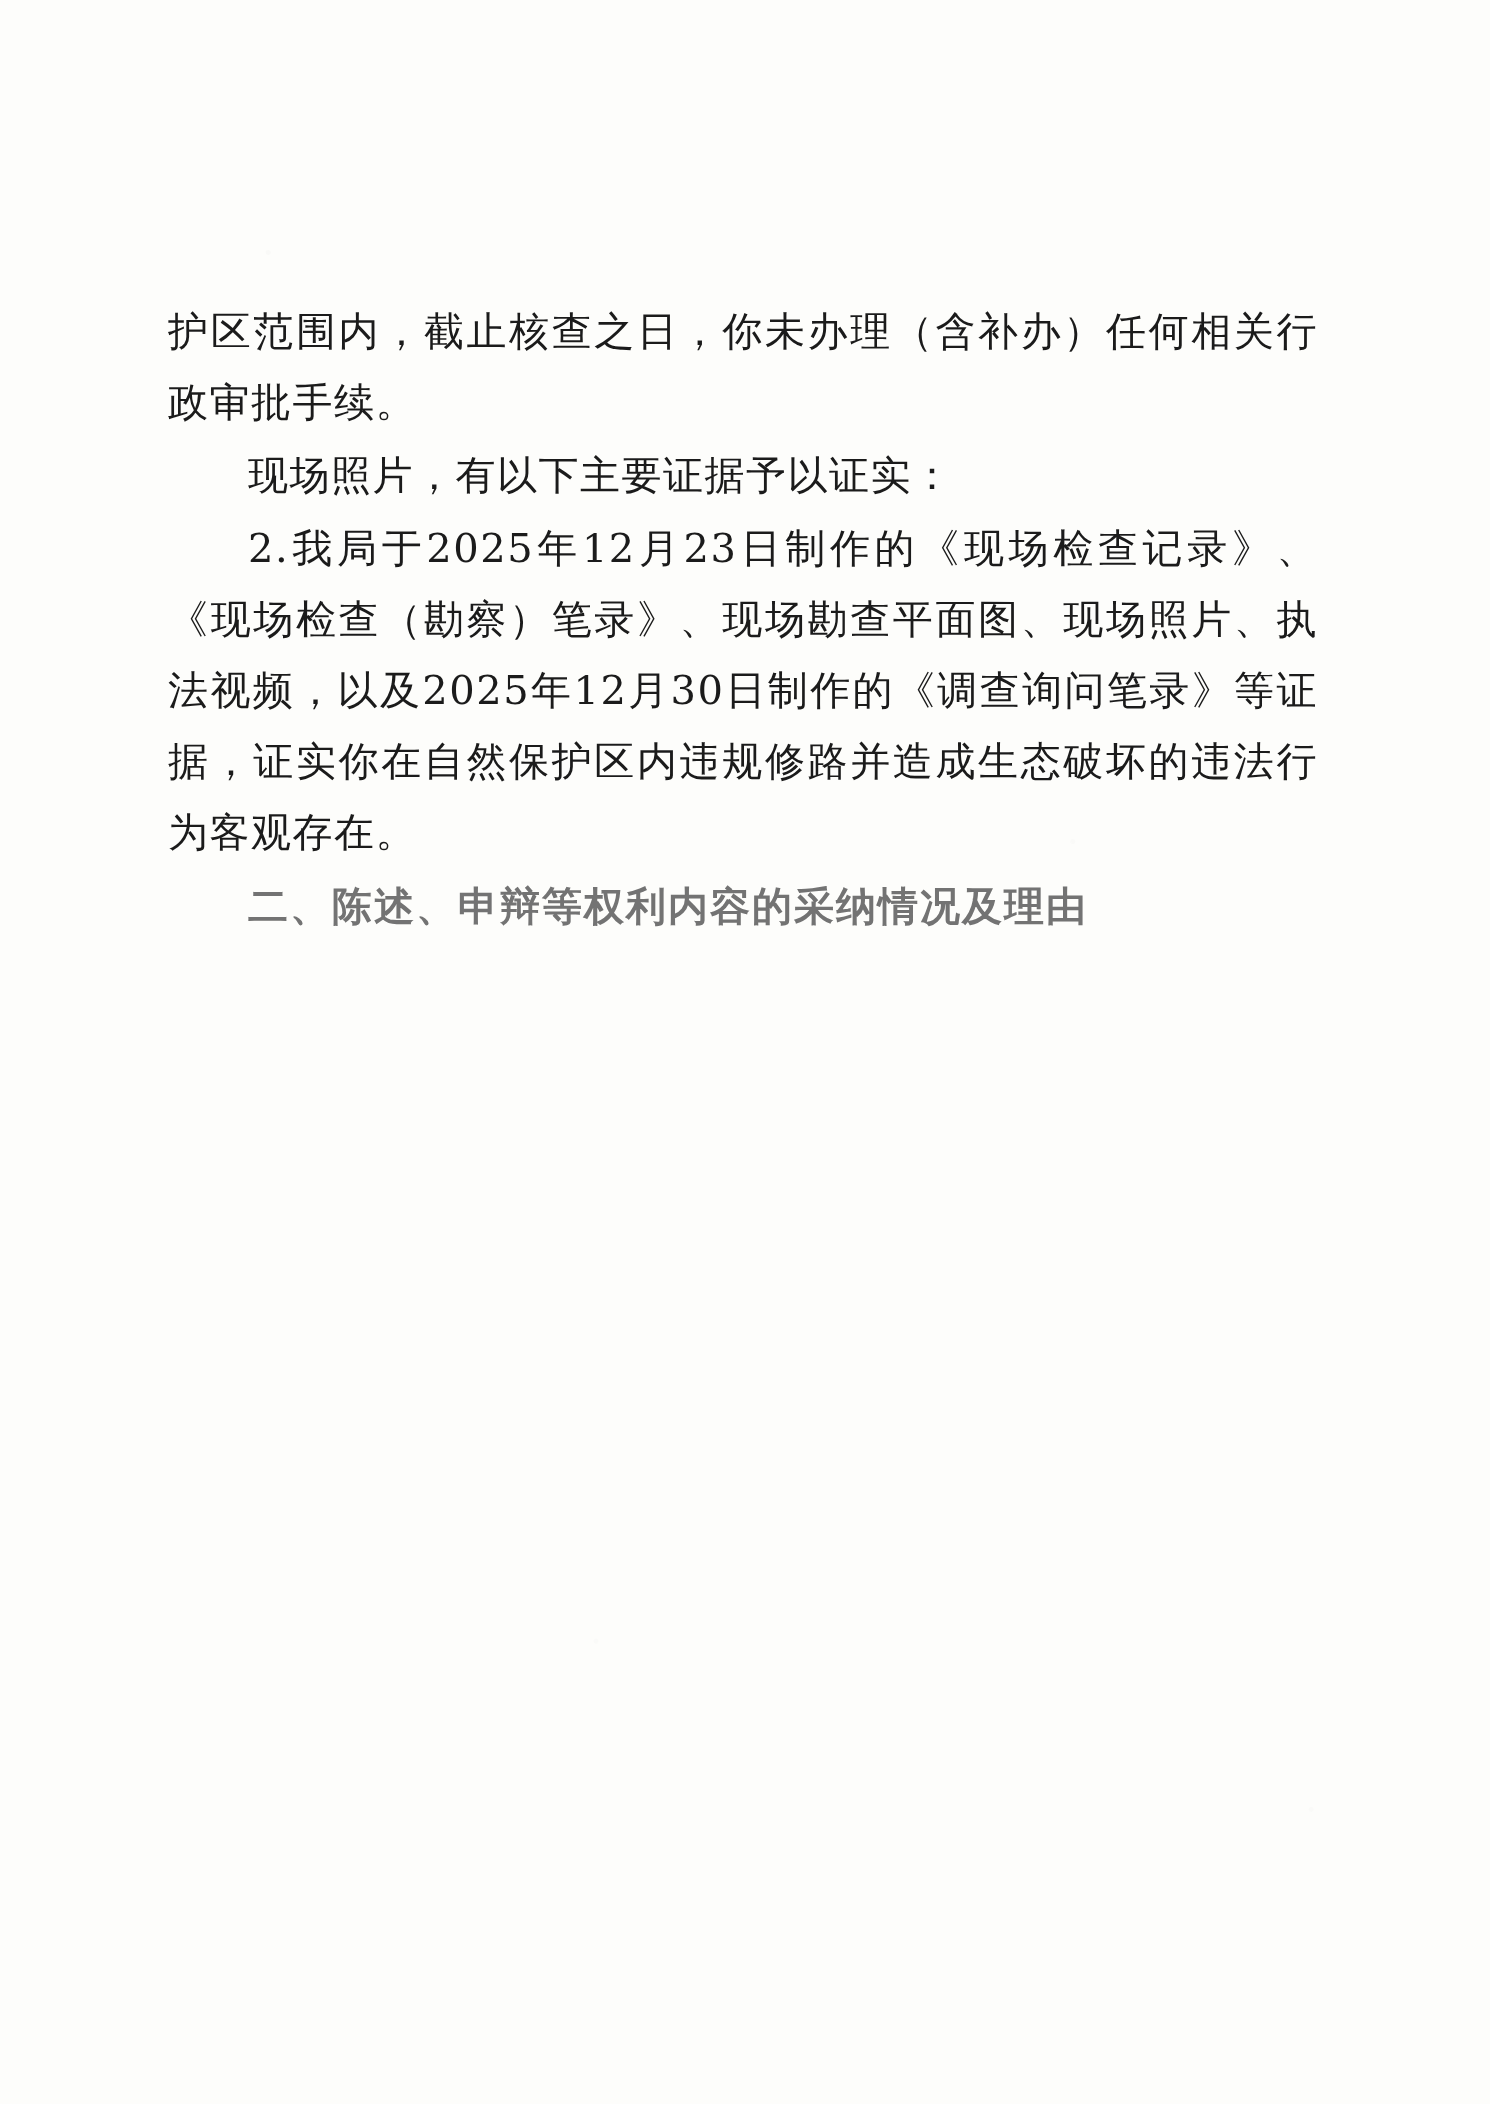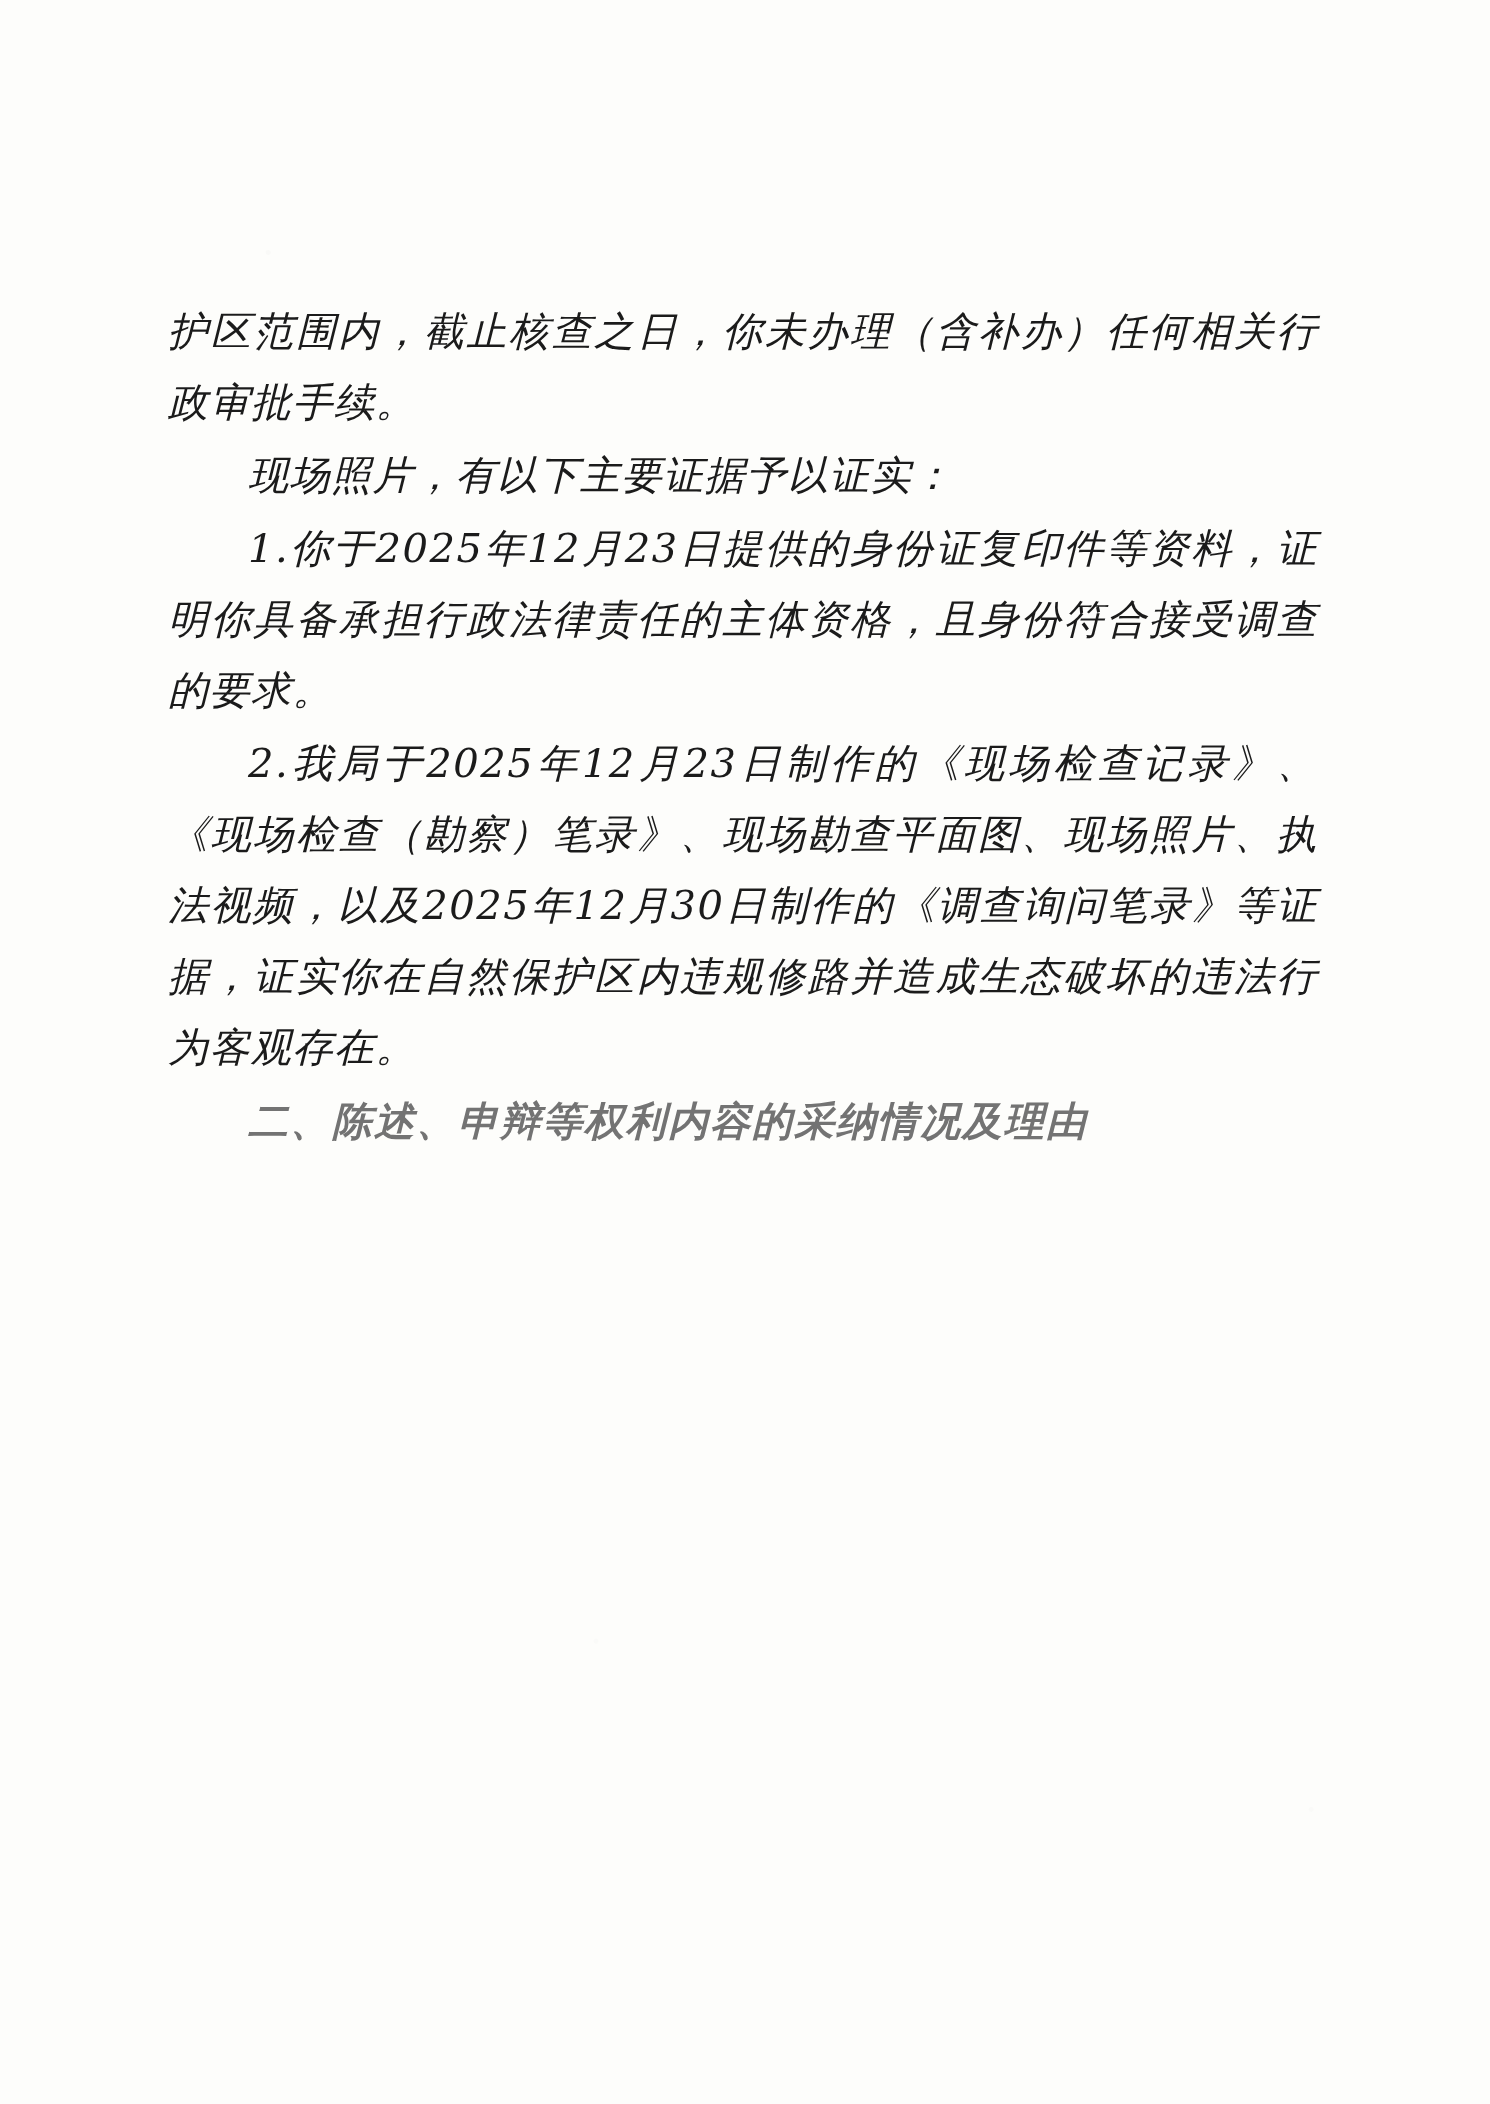--- a/index.html
+++ b/index.html
@@ -15,21 +15,20 @@
     position: relative;
     overflow: hidden;
   }
   .page {
     position: absolute;
     top: 0;
     left: 0;
     width: 1490px;
     height: 2104px;
     background: #fdfdfb;
-    font-style: italic;
   }
   
   .paper-noise {
     position: absolute;
     inset: 0;
     background:
       radial-gradient(circle at 18% 12%, rgba(0,0,0,0.015) 0 2px, rgba(0,0,0,0) 3px),
       radial-gradient(circle at 72% 40%, rgba(0,0,0,0.012) 0 2px, rgba(0,0,0,0) 3px),
       radial-gradient(circle at 40% 78%, rgba(0,0,0,0.012) 0 2px, rgba(0,0,0,0) 3px),
       radial-gradient(circle at 88% 86%, rgba(0,0,0,0.012) 0 2px, rgba(0,0,0,0) 3px);
@@ -64,17 +63,16 @@
 </style>
 </head>
 <body>
 
 <div class="page">
   <div class="paper-noise"></div>
 
   <div class="body-text">
     <p class="para">护区范围内，截止核查之日，你未办理（含补办）任何相关行政审批手续。</p>
     <p class="para indent">现场照片，有以下主要证据予以证实：</p>
-    <p class="para indent">1.你于2025年12月23日提供的身份证复印件等资料，证明你具备承担行政法律责任的主体资格，且身份符合接受调查的要求。</p>
     <p class="para indent">2.我局于2025年12月23日制作的《现场检查记录》、《现场检查（勘察）笔录》、现场勘查平面图、现场照片、执法视频，以及2025年12月30日制作的《调查询问笔录》等证据，证实你在自然保护区内违规修路并造成生态破坏的违法行为客观存在。</p>
     <p class="para heading">二、陈述、申辩等权利内容的采纳情况及理由</p>
   </div>
 </div>
 
 </body></html>

